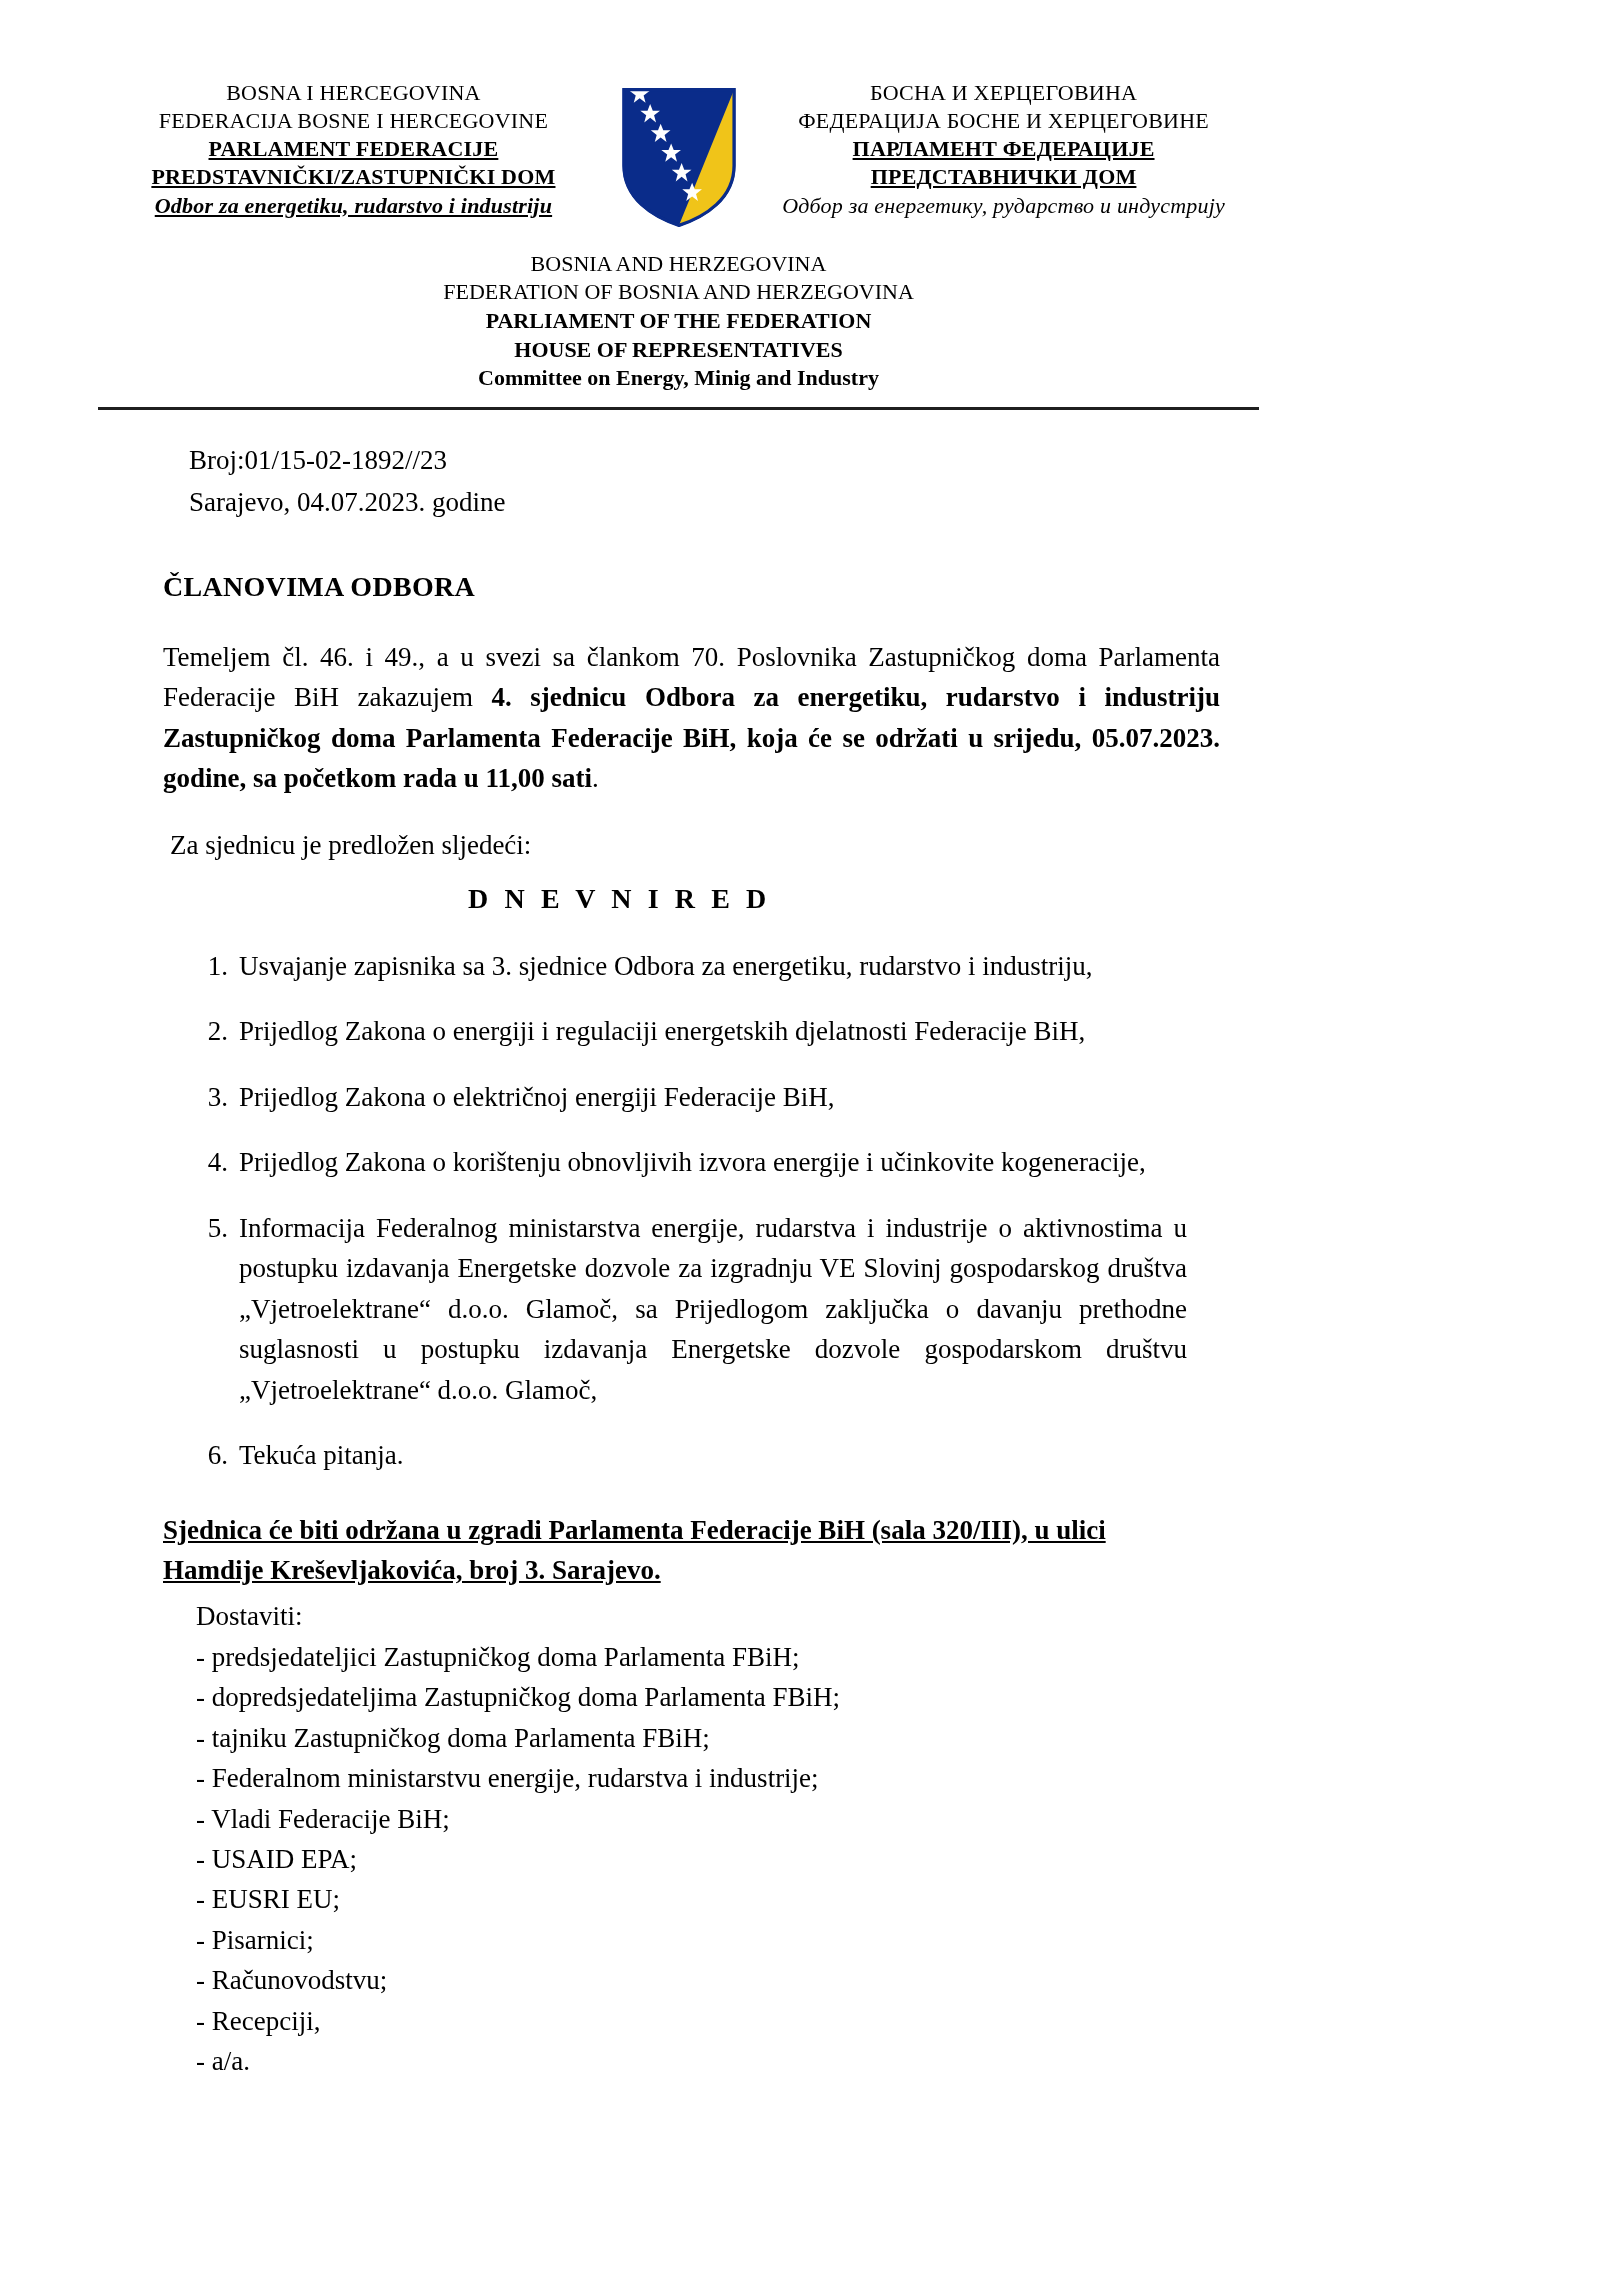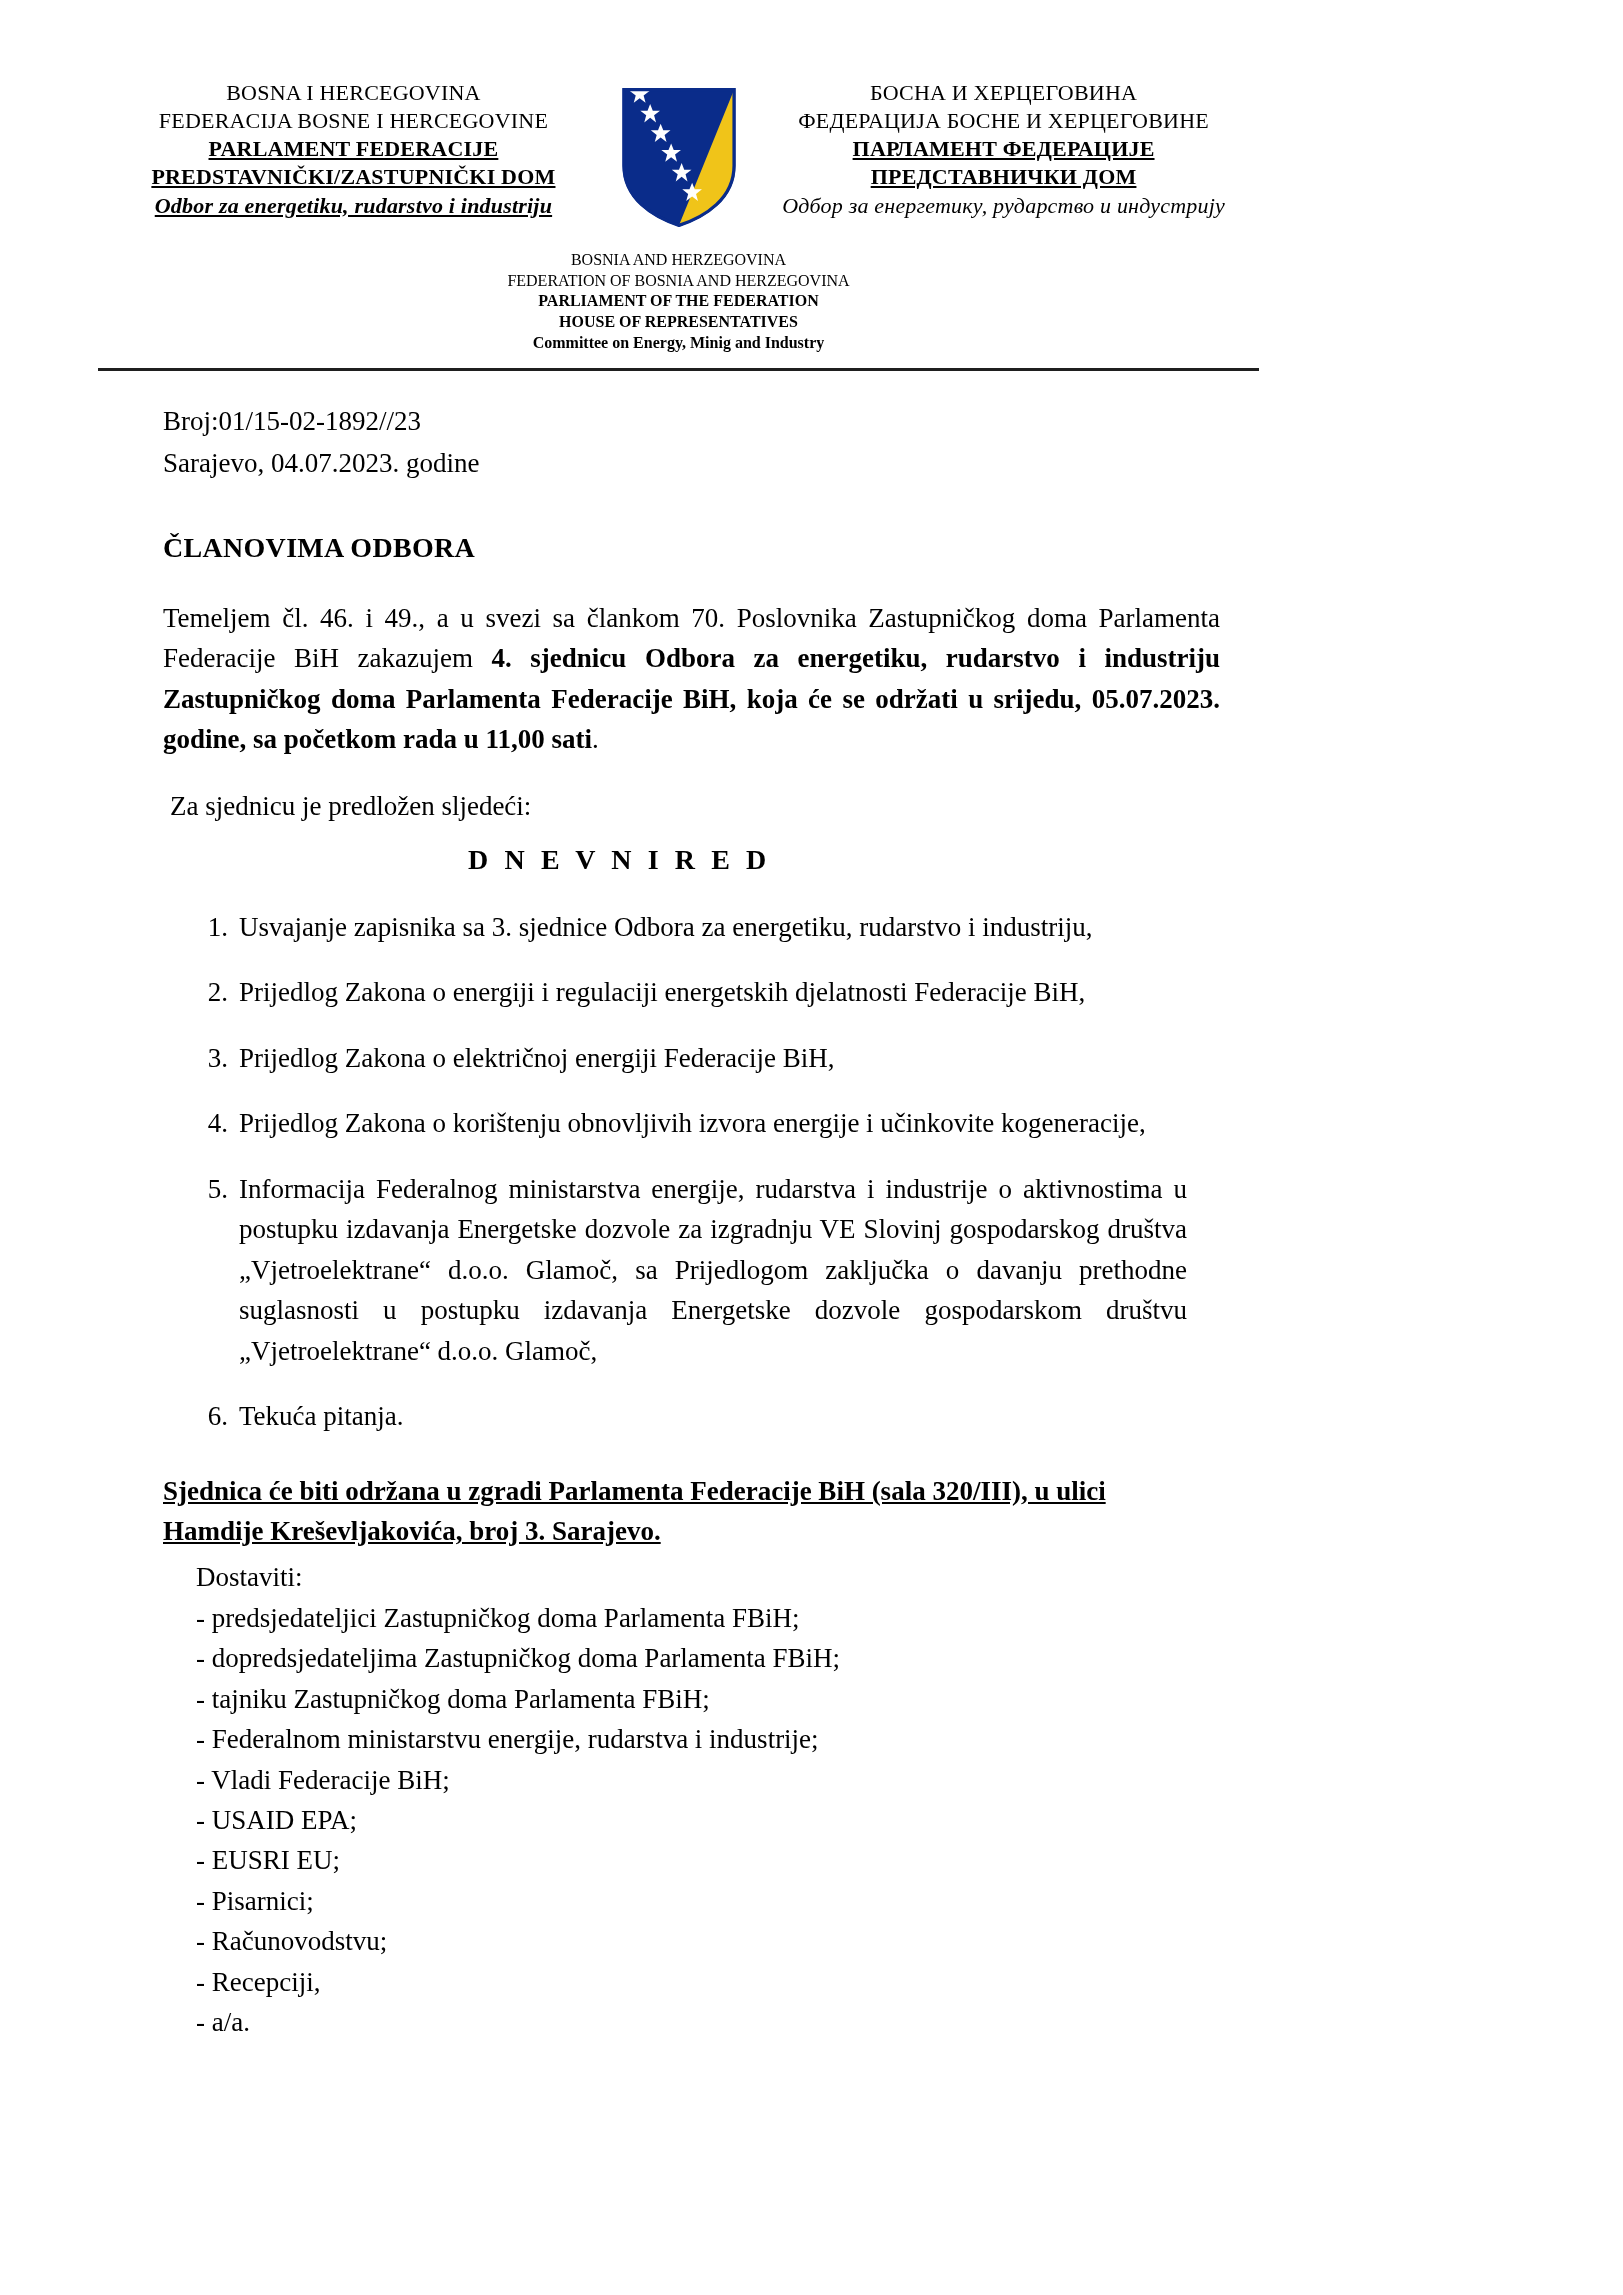--- a/index.html
+++ b/index.html
@@ -53,41 +53,41 @@
     width: 118px;
     height: 141px;
   }
 
   .header-center {
     text-align: center;
     margin-top: 22px;
     line-height: 1.3;
   }
   .header-center .line {
-    font-size: 16px;
+    font-size: 22px;
   }
   .header-center .bold {
     font-weight: bold;
   }
 
   .rule {
     border: none;
     border-top: 3.9px solid #1f1f1f;
     margin: 14.4px 0 0 0;
     width: 100%;
   }
 
   
   .body {
     margin-top: 31px;
     font-size: 27px;
     line-height: 1.45;
   }
   .meta {
-    margin-left: 65px;
+    margin-left: 91px;
   }
   .meta div {
     margin-bottom: 2.6px;
   }
   .addressee {
     margin-left: 65px;
     margin-top: 45px;
     font-weight: bold;
     font-size: 28px;
     letter-spacing: 0.3px;

